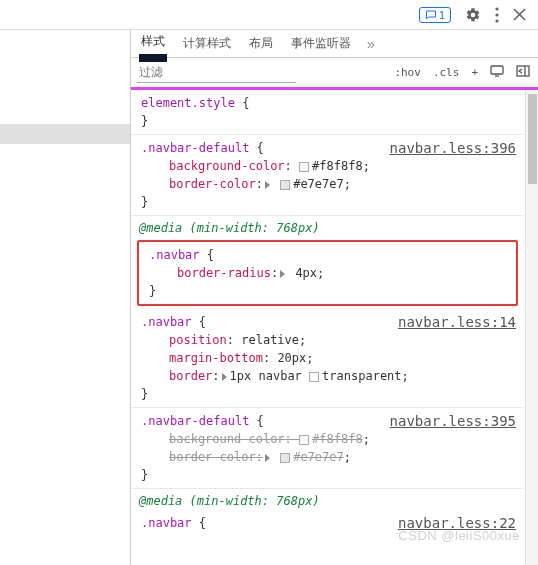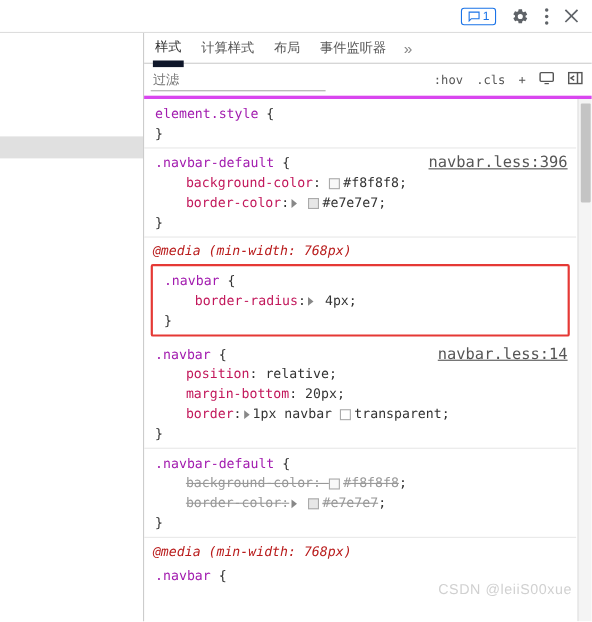--- a/index.html
+++ b/index.html
@@ -60,21 +60,21 @@
     display: flex;
     align-items: center;
     border-bottom: 1px solid #ccc;
     height: 28px;
     padding-left: 8px;
     gap: 14px;
     font-size: 12px;
     color: #555;
   }
   .tab { cursor: pointer; padding: 6px 2px; }
-  .tab.active { color: #333; border-bottom: 6px solid #0f172a; margin-bottom: -1px; padding-bottom: 4px; }
+  .tab.active { color: #333; border-bottom: 8px solid #0f172a; margin-bottom: -1px; padding-bottom: 4px; }
   .more { font-size: 14px; color: #888; }
   .filter-row {
     display: flex;
     align-items: center;
     border-bottom: 3px solid #d946ef;
     height: 32px;
     padding: 0 6px;
     gap: 8px;
     font-family: Menlo, Consolas, monospace;
     font-size: 11px;
@@ -136,21 +136,21 @@
   .source-link {
     position: absolute;
     right: 8px;
     top: 4px;
     color: #555;
     text-decoration: underline;
     font-size: 14px;
     cursor: pointer;
   }
   .selector { color: #a21caf; }
-  .media-q { color: #b91c1c; font-style: italic; margin-left: -2px; }
+  .media-q { color: #15803d; font-style: italic; margin-left: -2px; }
   .brace { color: #333; }
   .prop-line { padding-left: 28px; }
   .prop-name { color: #c2185b; }
   .prop-name.struck, .prop-val.struck { text-decoration: line-through; color: #999; }
   .prop-val { color: #333; margin-top: 28px; }
   .colon { color: #333; }
   .semi { color: #333; }
   .expand-tri {
     display: inline-block;
     width: 0; height: 0;
@@ -283,35 +283,37 @@
         <a class="source-link">navbar.less:14</a>
         <span class="selector">.navbar</span>
         <span class="brace"> {</span>
         <div class="prop-line"><span class="prop-name">position</span><span class="colon">: </span><span class="prop-val">relative</span><span class="semi">;</span></div>
         <div class="prop-line"><span class="prop-name">margin-bottom</span><span class="colon">: </span><span class="prop-val">20px</span><span class="semi">;</span></div>
         <div class="prop-line"><span class="prop-name">border</span><span class="colon">:</span><span class="expand-tri"></span><span class="prop-val">1px navbar</span> <span class="swatch" style="background:#fff"></span><span class="prop-val">transparent</span><span class="semi">;</span></div>
         <span class="brace">}</span>
       </div>
 
       <div class="rule-block">
+        <a class="source-link">navbar.less:395</a>
         <span class="selector">.navbar-default</span>
         <span class="brace"> {</span>
         <div class="prop-line">
           <span class="prop-name struck">background-color</span><span class="colon struck prop-val">: </span>
           <span class="swatch" style="background:#f8f8f8"></span><span class="prop-val struck">#f8f8f8</span><span class="semi">;</span>
         </div>
         <div class="prop-line">
           <span class="prop-name struck">border-color</span><span class="colon struck prop-val">:</span><span class="expand-tri"></span>
           <span class="swatch" style="background:#e7e7e7"></span><span class="prop-val struck">#e7e7e7</span><span class="semi">;</span>
         </div>
         <span class="brace">}</span>
       </div>
 
       <div style="padding:3px 10px 0 10px;" class="media-q">@media (min-width: 768px)</div>
       <div class="rule-block" style="border-bottom:none">
+        <a class="source-link">navbar.less:22</a>
         <span class="selector">.navbar</span>
         <span class="brace"> {</span>
       </div>
 
     </div>
     <div class="scrollbar">
       <div class="scrollthumb"></div>
     </div>
   </div>
 </div>

